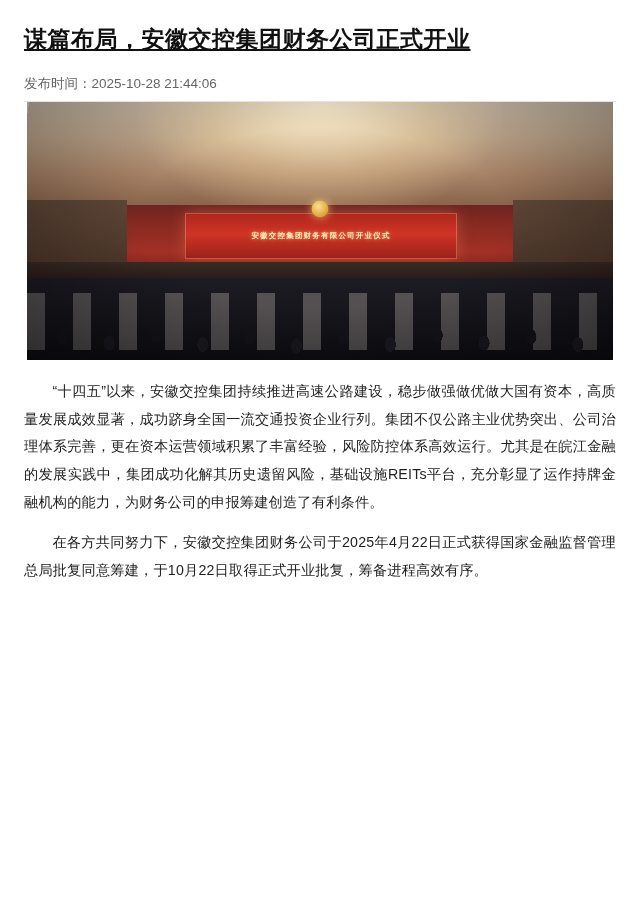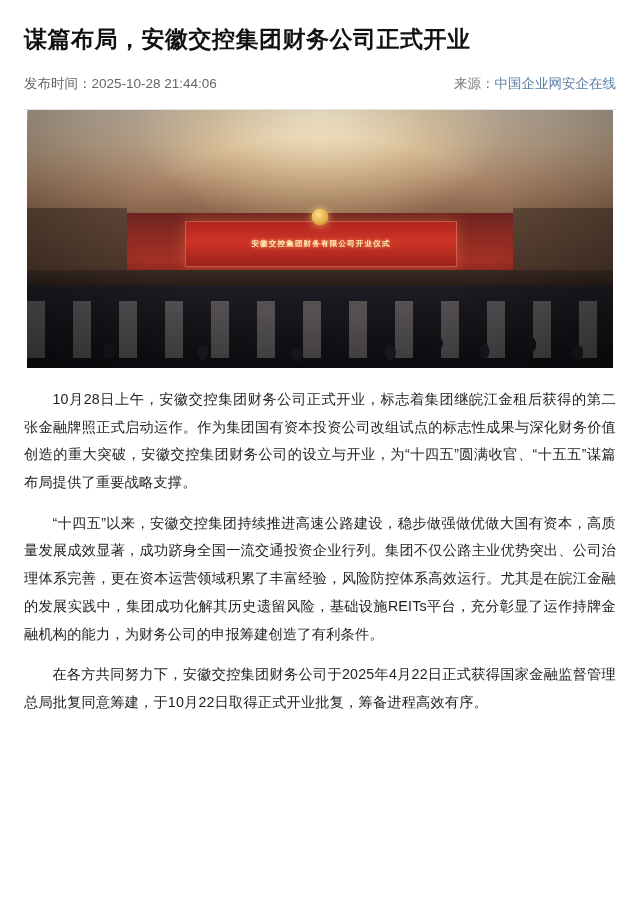--- a/index.html
+++ b/index.html
@@ -19,28 +19,29 @@
     box-sizing: border-box;
     padding: 18px 24px 10px 24px;
   }
   .article-title {
     font-size: 23px;
     font-weight: bold;
     line-height: 1.35;
     color: #111111;
     letter-spacing: 0.5px;
     margin: 6px 0 20px 0;
+    text-decoration: underline;
   }
   .meta-row {
     display: flex;
     align-items: baseline;
     justify-content: space-between;
     font-size: 13.5px;
     color: #666666;
-    padding-bottom: 16px;
+    padding-bottom: 8px;
     border-bottom: 1px solid #e2e2e2;
   }
   .meta-left {
     white-space: nowrap;
   }
   .meta-right {
     white-space: nowrap;
     color: #777777;
   }
   .meta-source-value {
@@ -214,23 +215,20 @@
 </head>
 <body>
 
 <div class="page">
 
   <h1 class="article-title">谋篇布局，安徽交控集团财务公司正式开业</h1>
 
   <div class="meta-row">
     <div class="meta-left">
       <span>发布时间：</span><span>2025-10-28 21:44:06</span>
-    </div>
-    <div class="meta-right">
-      <span>来源：</span><span class="meta-source-value">中国企业网安企在线</span>
     </div>
   </div>
 
 
   <div class="figure">
     <div class="photo">
       <div class="ph-ceiling"></div>
       <div class="ph-beams"></div>
       <div class="ph-spot"></div>
       <div class="ph-wall"></div>
@@ -242,19 +240,18 @@
       <div class="ph-emblem"></div>
       <div class="ph-stage"></div>
       <div class="ph-floor"></div>
       <div class="ph-tables"></div>
       <div class="ph-crowd"></div>
       <div class="ph-vignette"></div>
     </div>
   </div>
 
   <div class="body-copy">
-    <p class="para">10月28日上午，安徽交控集团财务公司正式开业，标志着集团继皖江金租后获得的第二张金融牌照正式启动运作。作为集团国有资本投资公司改组试点的标志性成果与深化财务价值创造的重大突破，安徽交控集团财务公司的设立与开业，为“十四五”圆满收官、“十五五”谋篇布局提供了重要战略支撑。</p>
     <p class="para">“十四五”以来，安徽交控集团持续推进高速公路建设，稳步做强做优做大国有资本，高质量发展成效显著，成功跻身全国一流交通投资企业行列。集团不仅公路主业优势突出、公司治理体系完善，更在资本运营领域积累了丰富经验，风险防控体系高效运行。尤其是在皖江金融的发展实践中，集团成功化解其历史遗留风险，基础设施REITs平台，充分彰显了运作持牌金融机构的能力，为财务公司的申报筹建创造了有利条件。</p>
     <p class="para">在各方共同努力下，安徽交控集团财务公司于2025年4月22日正式获得国家金融监督管理总局批复同意筹建，于10月22日取得正式开业批复，筹备进程高效有序。</p>
 
   </div>
 
 </div>
 
 </body></html>

